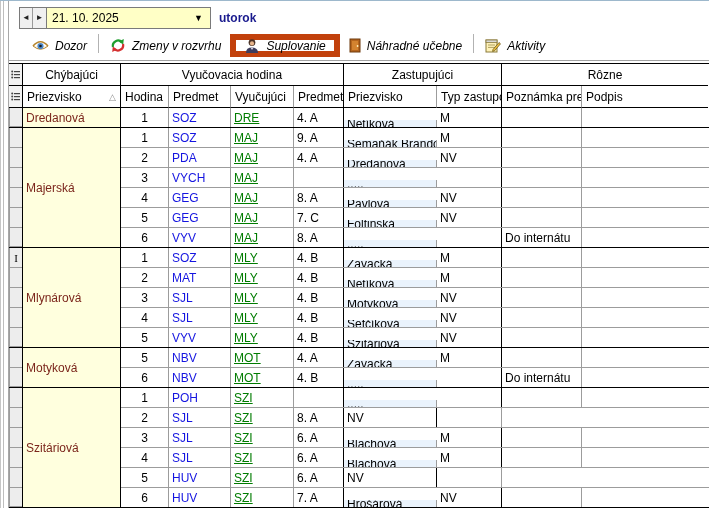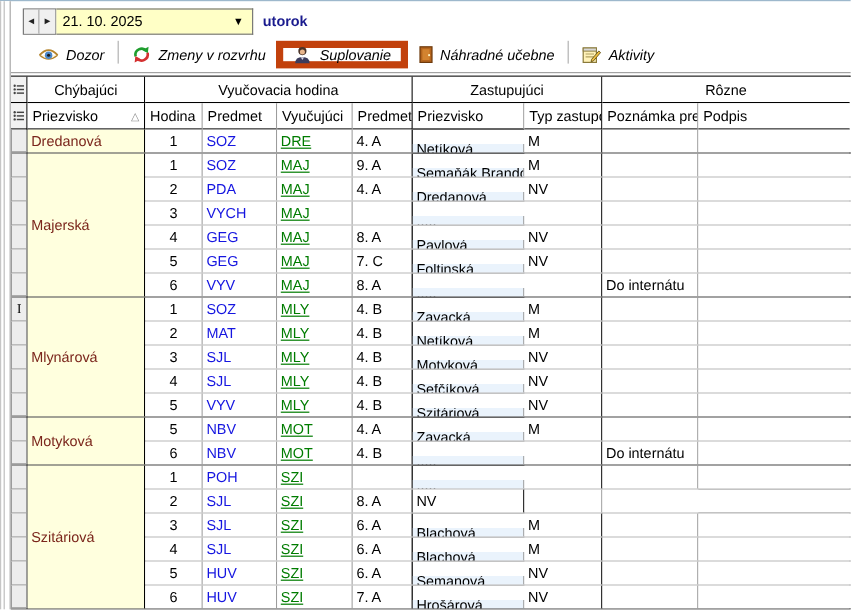--- a/index.html
+++ b/index.html
@@ -423,21 +423,20 @@
                 <div class="cell c-zastupujuci">Blachová</div>
                 <div class="cell c-typ">M</div>
                 <div class="cell c-poznamka"></div>
                 <div class="cell c-podpis"></div>
               </div>
               <div class="row">
                 <div class="cell c-hodina">5</div>
                 <div class="cell c-predmet">HUV</div>
                 <div class="cell c-vyucujuci">SZI</div>
                 <div class="cell c-trieda">6. A</div>
-                <div class="cell c-zastupujuci">Semanová</div>
                 <div class="cell c-typ">NV</div>
                 <div class="cell c-poznamka"></div>
                 <div class="cell c-podpis"></div>
               </div>
               <div class="row">
                 <div class="cell c-hodina">6</div>
                 <div class="cell c-predmet">HUV</div>
                 <div class="cell c-vyucujuci">SZI</div>
                 <div class="cell c-trieda">7. A</div>
                 <div class="cell c-zastupujuci">Hrošárová</div>

